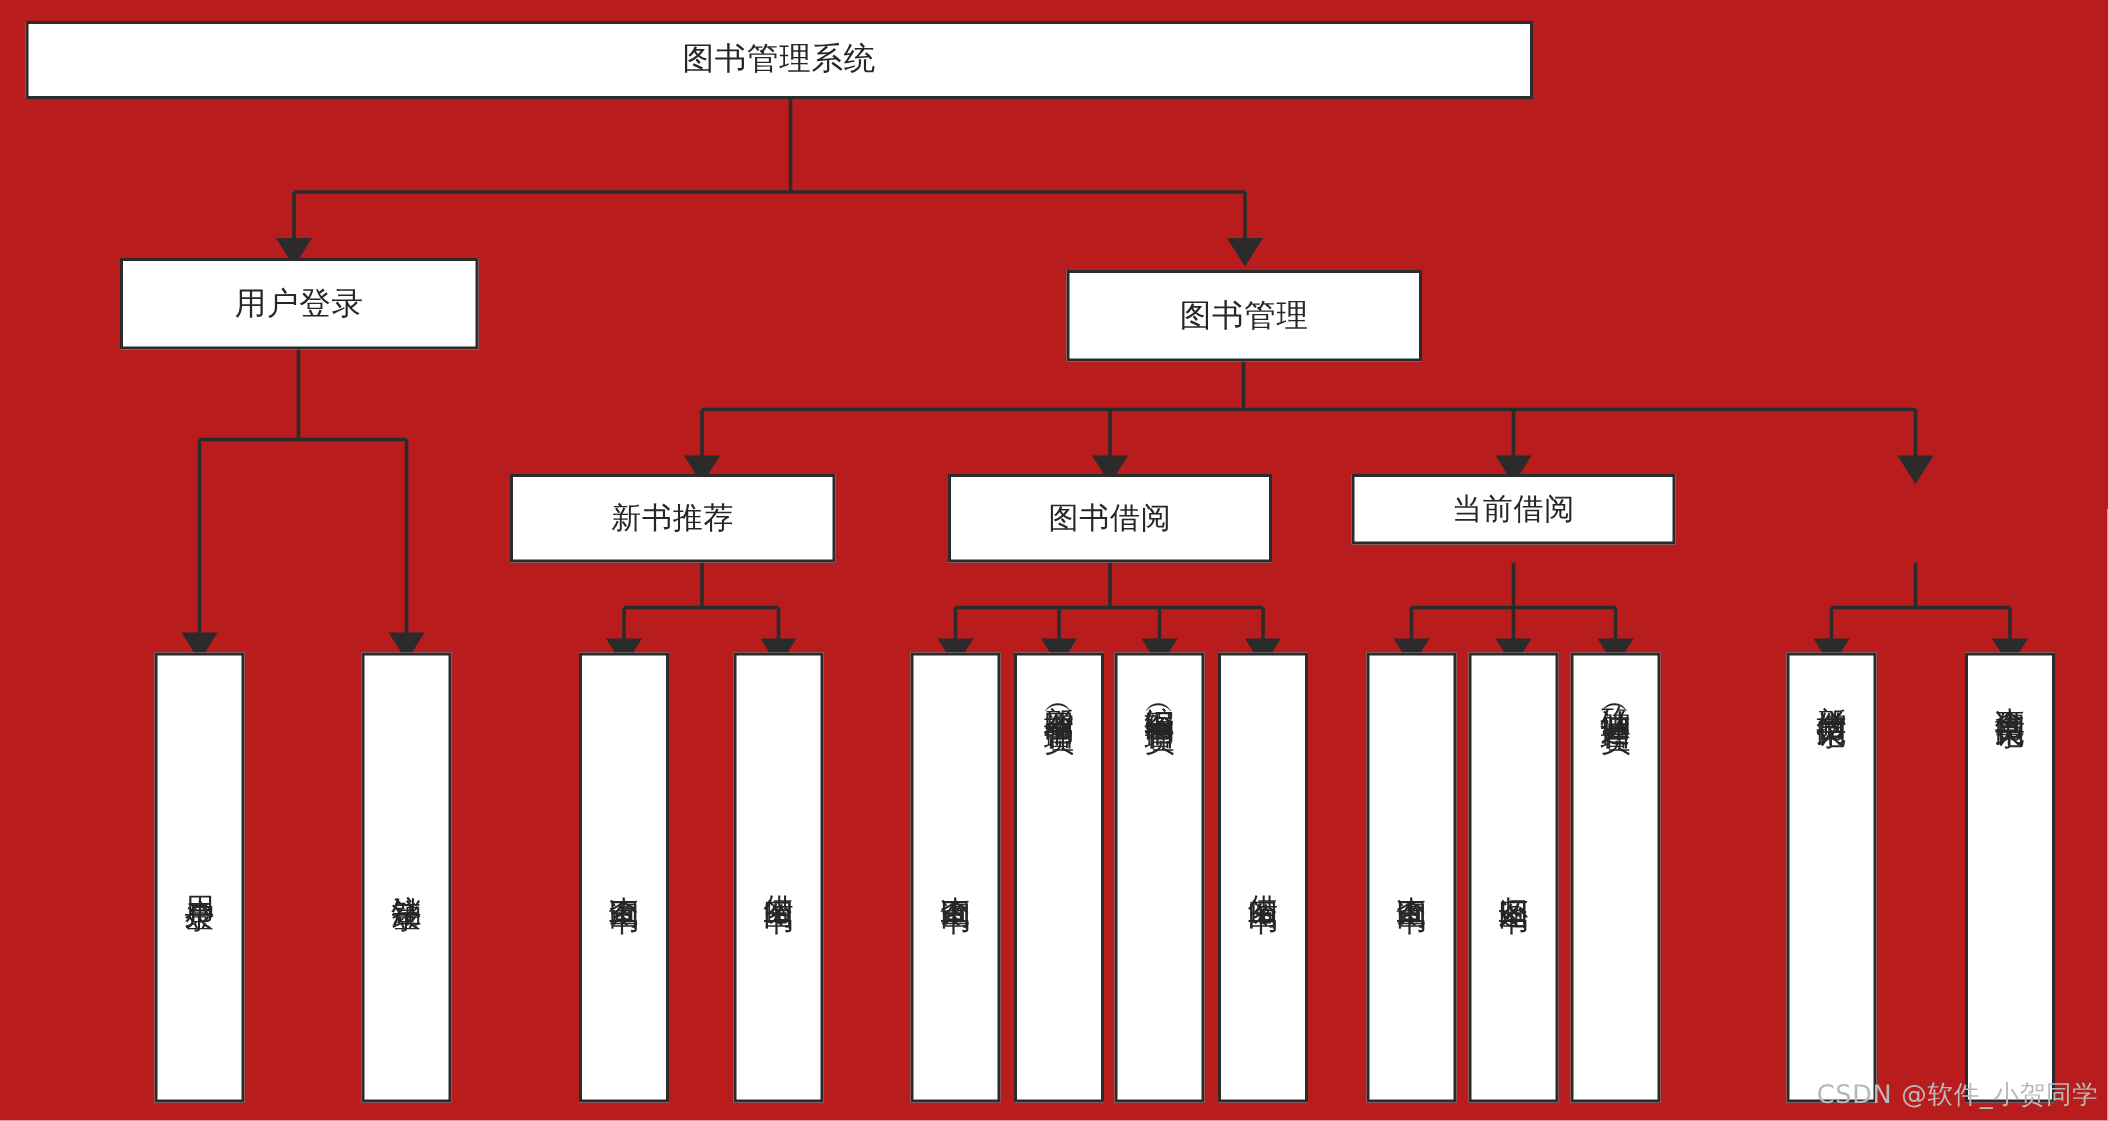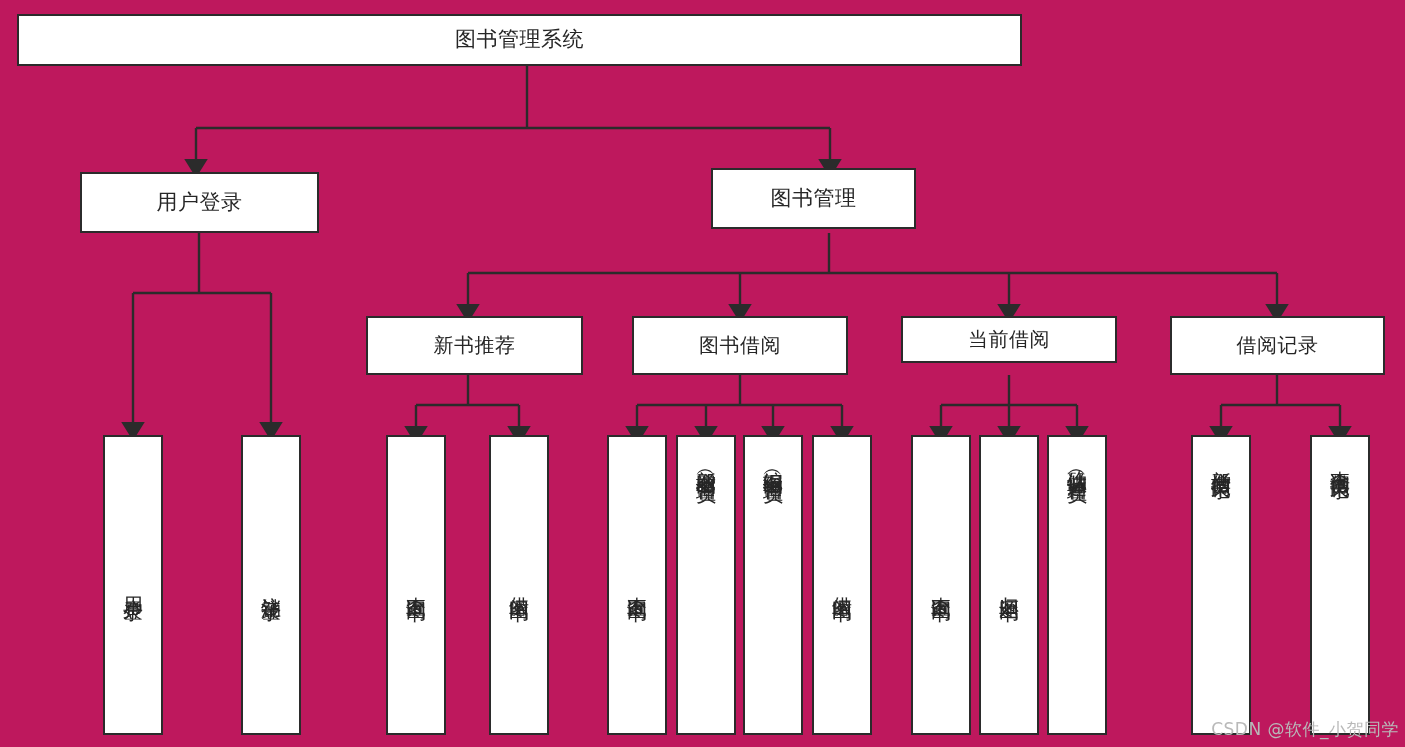--- a/index.html
+++ b/index.html
@@ -9,21 +9,21 @@
     background: #ffffff;
   }
   body {
     font-family: "DejaVu Sans", "Liberation Sans", sans-serif;
     color: #1a1a1a;
   }
   #canvas {
     position: relative;
     width: 1405px;
     height: 747px;
-    background: #be185d;
+    background: #b91c1c;
     overflow: hidden;
   }
   #edges {
     position: absolute;
     left: 0;
     top: 0;
     width: 1405px;
     height: 747px;
     pointer-events: none;
   }
@@ -135,39 +135,36 @@
   </svg>
 
   <div class="node root" style="left:17px; top:14px; width:1005px; height:52px;">
     <span class="label">图书管理系统</span>
   </div>
 
   <div class="node lvl2" style="left:80px; top:172px; width:239px; height:61px;">
     <span class="label">用户登录</span>
   </div>
 
-  <div class="node lvl2" style="left:711px; top:168px; width:205px; height:61px;">
+  <div class="node lvl2" style="left:711px; top:180px; width:237px; height:61px;">
     <span class="label">图书管理</span>
   </div>
 
-  <div class="node lvl3" style="left:366px; top:316px; width:217px; height:59px;">
+  <div class="node lvl3" style="left:340px; top:316px; width:217px; height:59px;">
     <span class="label">新书推荐</span>
   </div>
 
   <div class="node lvl3" style="left:632px; top:316px; width:216px; height:59px;">
     <span class="label">图书借阅</span>
   </div>
 
   <div class="node lvl3" style="left:901px; top:316px; width:216px; height:47px;">
     <span class="label">当前借阅</span>
   </div>
 
-  <div class="node lvl3" style="left:1170px; top:316px; width:215px; height:59px;">
-    <span class="label">借阅记录</span>
-  </div>
 
   <div class="node leaf short" style="left:103px; top:435px; width:60px; height:300px;">
     <span class="label">用户登录</span>
   </div>
 
   <div class="node leaf short" style="left:241px; top:435px; width:60px; height:300px;">
     <span class="label">注销登录</span>
   </div>
 
   <div class="node leaf short" style="left:386px; top:435px; width:60px; height:300px;">

